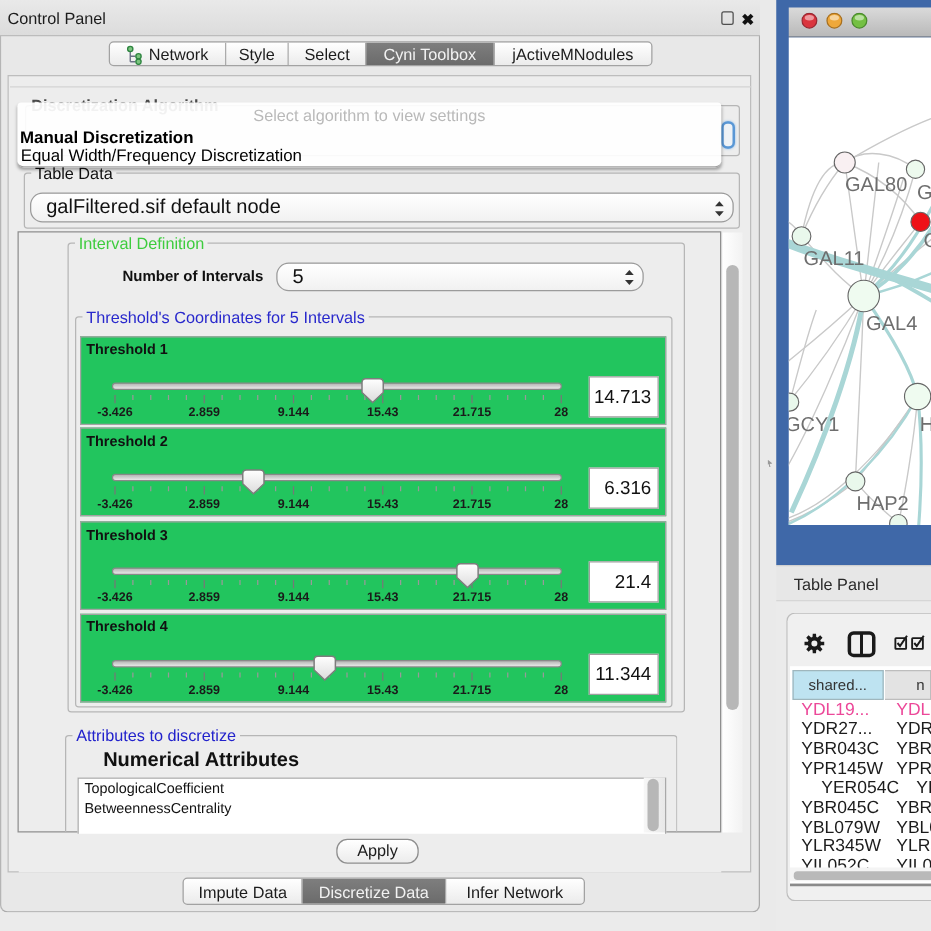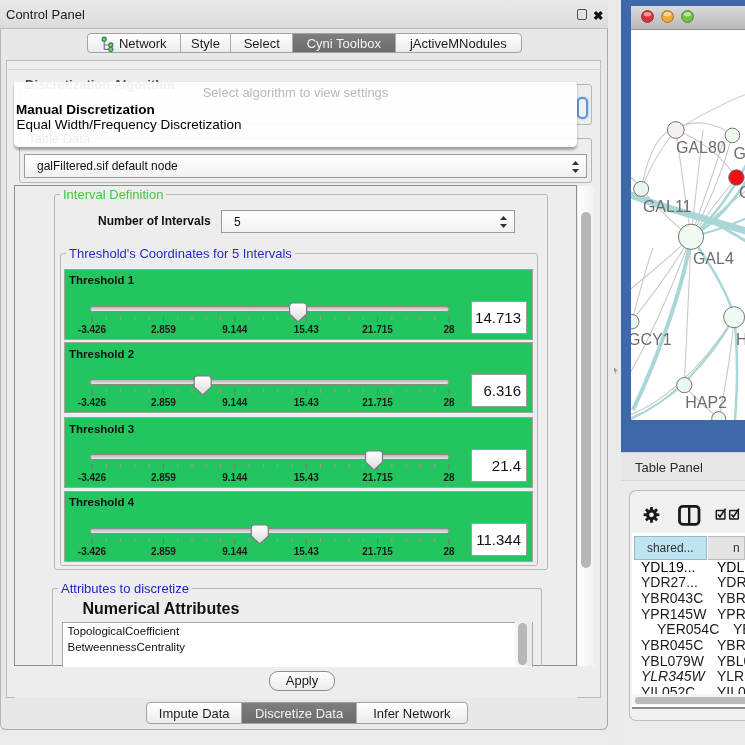--- a/index.html
+++ b/index.html
@@ -17,31 +17,31 @@
 .seg { display:flex; border:1px solid #a2a2a2; border-radius:4px; background:linear-gradient(#ffffff,#ebebeb); overflow:hidden; }
 .seg .s { font-size:13px; color:#1c1c1c; display:flex; align-items:center; justify-content:center; border-right:1px solid #ababab; white-space:nowrap; }
 .seg .s:last-child { border-right:none; }
 .seg .sel { background:linear-gradient(#7e7e7e,#6b6b6b); color:#f2f2f2; }
 
 #content { left:6px; top:60px; width:595px; height:638px; border:1px solid #bdbdbd; background:#ededed; }
 
 .gb { position:absolute; border:1px solid #b6b6b6; border-radius:3px; }
 .gb .gt { position:absolute; top:-7.5px; left:5px; background:#ededed; padding:0 3px; font-size:13px; line-height:13px; white-space:nowrap; }
 
-.combo { position:absolute; border:1px solid #9b9b9b; border-radius:0; background:linear-gradient(#ffffff,#f1f1f1); font-size:12px; color:#111; }
+.combo { position:absolute; border:1px solid #9b9b9b; border-radius:10px; background:linear-gradient(#ffffff,#f1f1f1); font-size:16px; color:#111; }
 .combo .cx { position:absolute; left:12px; top:50%; transform:translateY(-50%); }
 
 .tp { position:absolute; left:64px; width:469px; height:71px; border:1px solid #a3a3a3; background:#22c55e; }
 .tp .tl { position:absolute; left:4px; top:4.5px; font-size:11.5px; font-weight:bold; color:#111; }
 .vbox { position:absolute; left:406px; width:56px; height:33px; background:#ffffff; border:1px solid #9e9e9e; font-size:15px; color:#111; text-align:right; padding-right:5px; }
 
 #numlist { left:61.5px; top:622px; width:471.5px; height:60px; background:#ffffff; border:1px solid #a9a9a9; font-size:11.5px; color:#111; }
 #numlist div { padding-left:5px; height:16px; line-height:16px; }
 
-#popup { left:14px; top:82px; width:563px; height:66px; background:rgba(255,255,255,0.92); border-radius:3px 3px 5px 5px; border-bottom:1px solid #a0a0a0; box-shadow:0 2px 2.5px rgba(0,0,0,0.32); }
+#popup { left:14px; top:82px; width:563px; height:52px; background:rgba(255,255,255,0.92); border-radius:3px 3px 5px 5px; border-bottom:1px solid #a0a0a0; box-shadow:0 2px 2.5px rgba(0,0,0,0.32); }
 #popup .p1 { position:absolute; left:0; width:100%; top:3.5px; text-align:center; font-size:13px; line-height:13px; color:#b9b9b9; }
 #popup .p2 { position:absolute; left:2px; top:20.5px; font-size:13.5px; line-height:13.5px; font-weight:bold; color:#000; }
 #popup .p3 { position:absolute; left:2.5px; top:35.5px; font-size:13.5px; line-height:13.5px; color:#000; }
 
 #gap { left:608px; top:0; width:13px; height:745px; background:#eaeaea; }
 #netwin { left:621px; top:0; width:124px; height:452px; background:#3f68a8; }
 #nettitle { left:631px; top:6px; width:114px; height:24px; background:linear-gradient(#dadada,#b9b9b9); border-bottom:1px solid #919191; }
 #netcanvas { left:631px; top:30px; width:114px; height:390px; background:#ffffff; }
 #tpbar { left:621px; top:452px; width:124px; height:29px; background:#e7e7e7; border-top:1px solid #d0d0d0; border-bottom:1px solid #d6d6d6; }
 #tpbar .t { position:absolute; left:14px; top:7px; font-size:13px; color:#2a2a2a; }
@@ -410,21 +410,21 @@
 <rect x="91.3" y="8.5" width="8.6" height="8.6" rx="0.5" stroke-width="1.5"></rect>
 <path d="M93 12.4 L95 14.8 L100.6 6.6" stroke-width="1.6"></path>
 <rect x="104.7" y="8.5" width="8.6" height="8.6" rx="0.5" stroke-width="1.5"></rect>
 <path d="M106.4 12.4 L108.4 14.8 L114 6.6" stroke-width="1.6"></path>
 </g>
 </svg>
 
 <div class="abs" style="left:632px; top:533px; width:113px; height:175px; background:#ffffff; border-bottom:1.5px solid #8a8a8a; overflow:hidden;">
   <div style="position:absolute; left:1.5px; top:2.5px; width:73.5px; height:24px; background:#bee3f1; border:1px solid #9fb6bd; font-size:12px; color:#333; text-align:center; line-height:23px;">shared...</div>
   <div style="position:absolute; left:76px; top:2.5px; width:37px; height:24px; background:#e3e3e3; border:1px solid #bdbdbd; border-left:none; font-size:12px; color:#333; padding-left:25px; line-height:23px;">n</div>
-  <div style="position:absolute; left:0; top:26.6px; width:113px; height:15.7px; line-height:15.7px; font-size:14px; color:#000000;">
+  <div style="position:absolute; left:0; top:26.6px; width:113px; height:15.7px; line-height:15.7px; font-size:14px; color:#ec4899;">
         <span style="position:absolute; left:9px;">YDL19...</span>
         <span style="position:absolute; left:85px;">YDL1</span>
       </div>
   <div style="position:absolute; left:0; top:42.2px; width:113px; height:15.7px; line-height:15.7px; font-size:14px; color:#1c1c1c;">
         <span style="position:absolute; left:9px;">YDR27...</span>
         <span style="position:absolute; left:85px;">YDR2</span>
       </div>
   <div style="position:absolute; left:0; top:58.0px; width:113px; height:15.7px; line-height:15.7px; font-size:14px; color:#1c1c1c;">
         <span style="position:absolute; left:9px;">YBR043C</span>
         <span style="position:absolute; left:85px;">YBR0</span>
@@ -439,21 +439,21 @@
       </div>
   <div style="position:absolute; left:0; top:105.0px; width:113px; height:15.7px; line-height:15.7px; font-size:14px; color:#1c1c1c;">
         <span style="position:absolute; left:9px;">YBR045C</span>
         <span style="position:absolute; left:85px;">YBR0</span>
       </div>
   <div style="position:absolute; left:0; top:120.7px; width:113px; height:15.7px; line-height:15.7px; font-size:14px; color:#1c1c1c;">
         <span style="position:absolute; left:9px;">YBL079W</span>
         <span style="position:absolute; left:85px;">YBL0</span>
       </div>
   <div style="position:absolute; left:0; top:136.4px; width:113px; height:15.7px; line-height:15.7px; font-size:14px; color:#1c1c1c;">
-        <span style="position:absolute; left:9px;font-style:italic;">YLR345W</span>
+        <span style="position:absolute; left:9px;">YLR345W</span>
         <span style="position:absolute; left:85px;">YLR3</span>
       </div>
   <div style="position:absolute; left:0; top:152.2px; width:113px; height:15.7px; line-height:15.7px; font-size:14px; color:#1c1c1c;">
         <span style="position:absolute; left:9px;">YIL052C</span>
         <span style="position:absolute; left:85px;">YIL0</span>
       </div>
 </div>
 
 <div class="abs" style="left:632px; top:694px; width:113px; height:11px; background:#f4f4f4;"></div>
 <div class="abs" style="left:634.7px; top:697.4px; width:112px; height:6.4px; background:#b9b9b9; border-radius:3px 0 0 3px;"></div>

